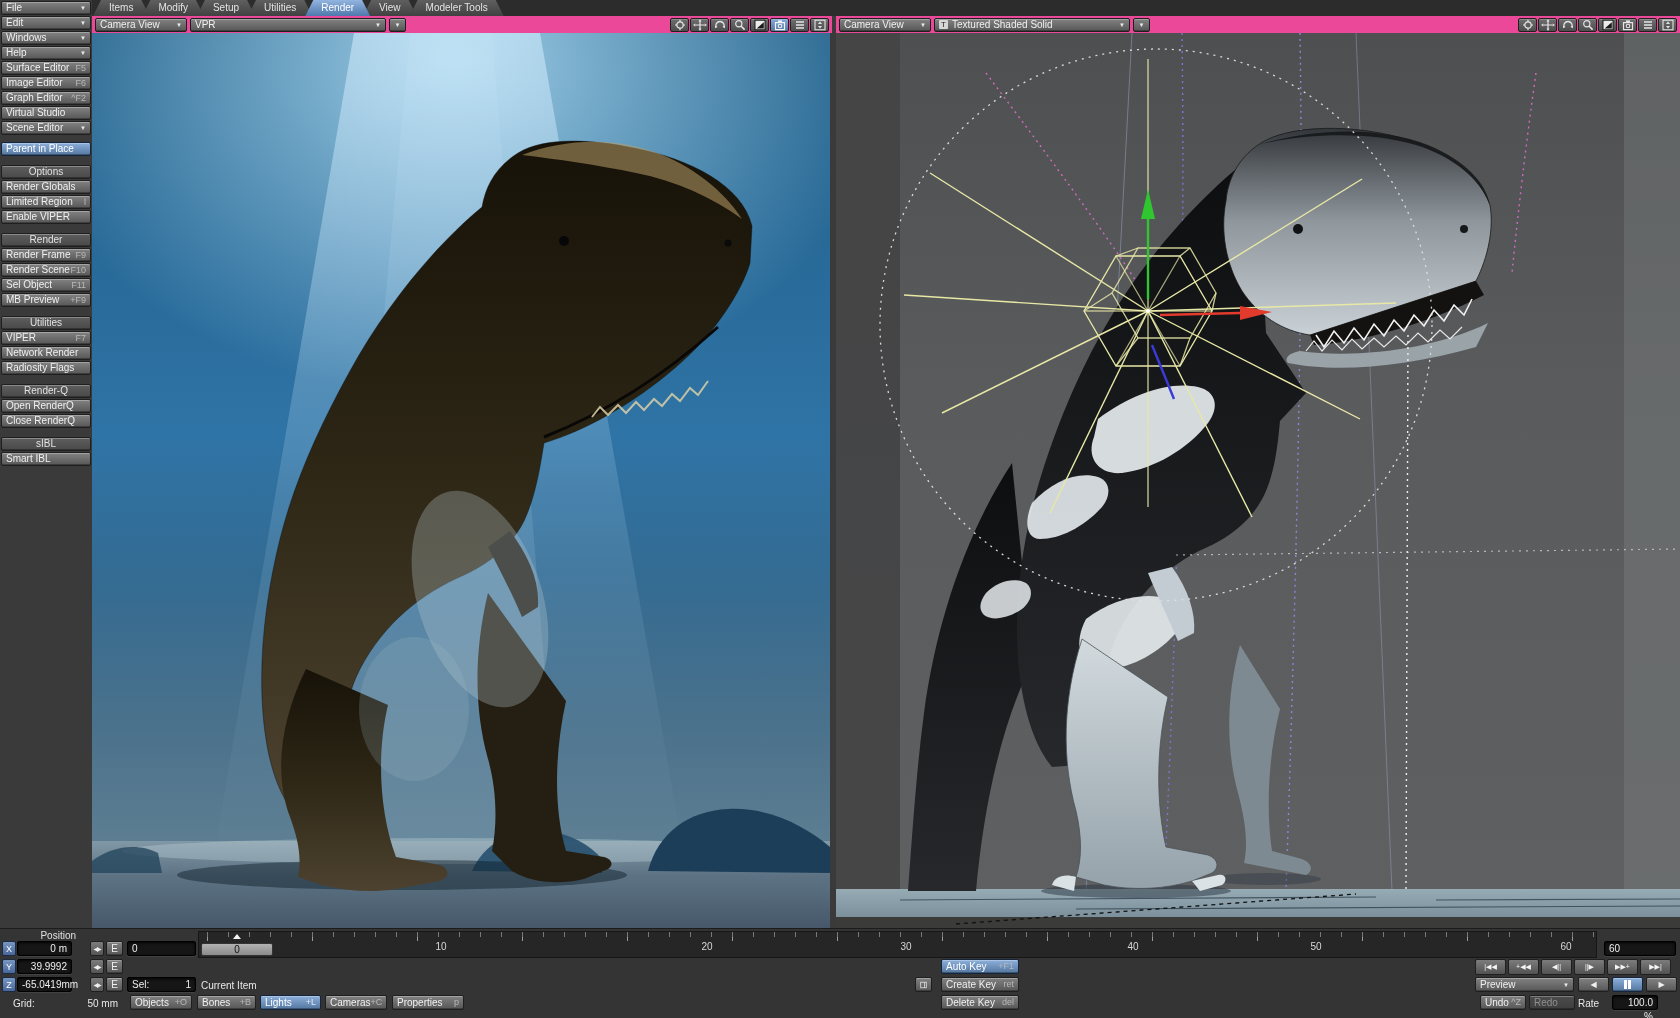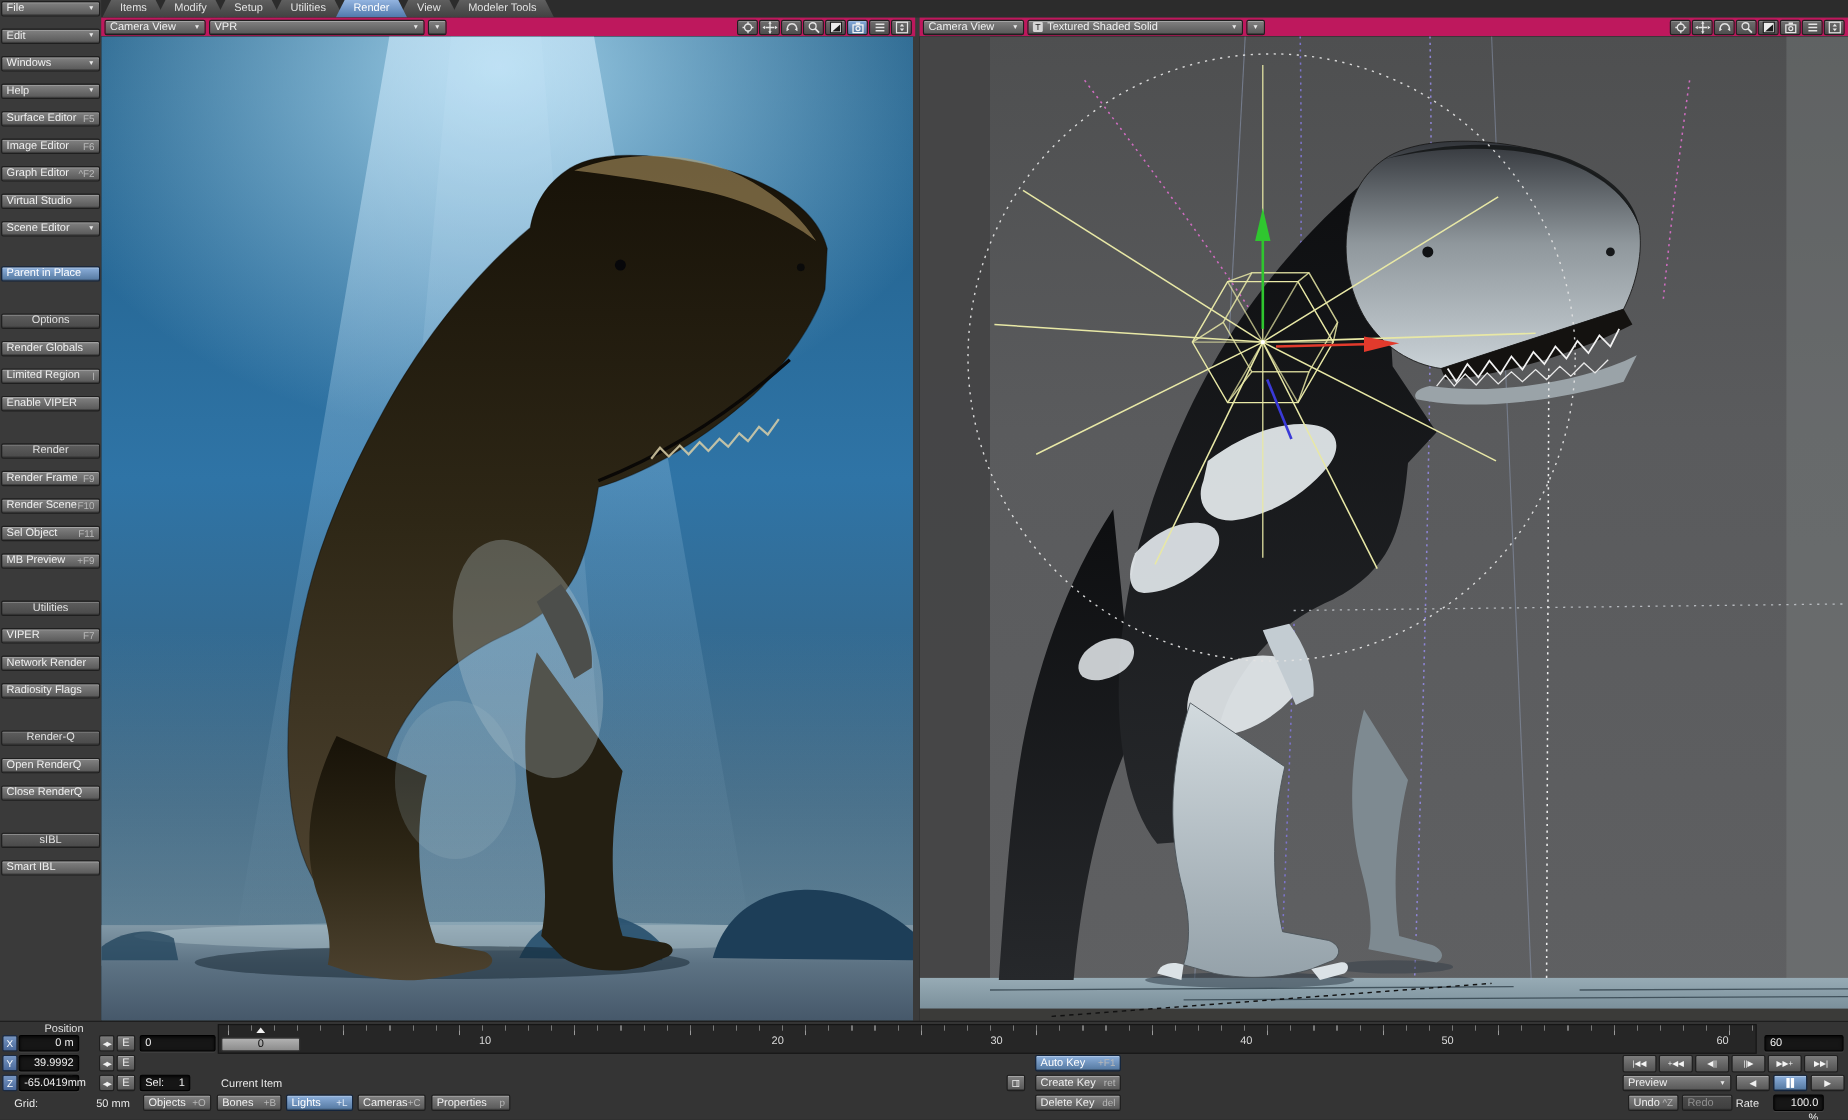--- a/index.html
+++ b/index.html
@@ -4,29 +4,29 @@
 <style>
   html,body{margin:0;padding:0;background:#1d1d1d}
   .app{position:relative;width:1680px;height:1018px;background:#3a3a3a;font-family:"Liberation Sans",sans-serif;font-size:10px;color:#e6e6e6;overflow:hidden;user-select:none}
   
   .btn{display:flex;align-items:center;justify-content:space-between;height:14px;padding:0 4px;background:linear-gradient(#828282,#575757);border:1px solid #1f1f1f;border-radius:2px;box-shadow:inset 0 1px 0 rgba(255,255,255,.28),inset 0 -1px 0 rgba(0,0,0,.3);color:#f0f0f0;box-sizing:border-box;line-height:1;white-space:nowrap;cursor:default}
   .btn .sc{color:#b8b8b8;font-size:9px}
   .btn.blue{background:linear-gradient(#8db0dc,var(--accent_blue));border-color:#14253d;color:#fff}
   .hdr{justify-content:center;background:linear-gradient(#5e5e5e,#494949);color:#e2e2e2}
   .car{font-size:6px;color:#e8e8e8;line-height:1}
   
-  .sidebar{position:absolute;left:0;top:0;width:92px;height:928px;background:#3a3a3a;display:flex;flex-direction:column;gap:11px;padding:1px;box-sizing:border-box}
+  .sidebar{position:absolute;left:0;top:0;width:92px;height:928px;background:#3a3a3a;display:flex;flex-direction:column;gap:1px;padding:1px;box-sizing:border-box}
   .sidebar .gap6{height:5px;flex:none}
   .sidebar .gap8{height:7px;flex:none}
   
   .tabbar{position:absolute;left:92px;top:0;width:1588px;height:16px;background:#2c2c2c;display:flex;align-items:flex-end;padding-left:8px;box-sizing:border-box}
   .tab{height:16px;line-height:15px;padding:0 16px;margin-left:-7px;background:linear-gradient(#5f5f5f,#414141);clip-path:polygon(8px 0,calc(100% - 8px) 0,100% 100%,0 100%);color:#e4e4e4}
   .tab.active{background:linear-gradient(#93b4e0,var(--tab_active_blue));color:#fff;z-index:2;position:relative}
   
-  .vh{position:absolute;top:16px;height:17px;background:#be185d;display:flex;align-items:center;gap:3px;padding:1px 3px;box-sizing:border-box}
+  .vh{position:absolute;top:16px;height:17px;background:#ec4899;display:flex;align-items:center;gap:3px;padding:1px 3px;box-sizing:border-box}
   #vh-left{left:92px;width:740px}
   #vh-right{left:836px;width:844px}
   .dd{height:14px}
   .w-view{width:92px}.w-mode{width:196px}
   .mini{width:17px;justify-content:center}
   .modeicon{display:inline-block;width:9px;height:9px;background:#d6d6d6;color:#222;font-size:8px;line-height:9px;text-align:center;border-radius:1px;margin-right:4px}
   .ddlab{flex:1;text-align:left}
   .iconstrip{margin-left:auto;display:flex;gap:1px}
   .icb{width:19px;height:14px;display:flex;align-items:center;justify-content:center;background:linear-gradient(#6f6f6f,#4d4d4d);border:1px solid #202020;border-radius:2px;box-shadow:inset 0 1px 0 rgba(255,255,255,.2);box-sizing:border-box}
   .icb.blue{background:linear-gradient(#84a9da,var(--accent_blue))}
@@ -54,21 +54,21 @@
   .knob{position:absolute;left:2px;top:11px;width:72px;height:13px;background:linear-gradient(#b2b2b2,#8b8b8b);border:1px solid #333;border-radius:2px;color:#111;text-align:center;line-height:12px;box-sizing:border-box}
   .marker{position:absolute;left:34px;top:2px;width:0;height:0;border-left:4px solid transparent;border-right:4px solid transparent;border-bottom:5px solid #f2f2f2}
   .endfield{left:1604px;width:72px}
   
   .hint{left:127px;width:737px;background:#1b1b1b;color:#f2f2f2;padding-left:6px}
   .keybtn{position:absolute;width:78px;height:15px}
   .transport{position:absolute;left:1475px;top:0;display:flex;gap:2px}
   .tbtn{width:31px;height:16px;display:flex;align-items:center;justify-content:center;background:linear-gradient(#7c7c7c,#525252);border:1px solid #1f1f1f;border-radius:2px;box-sizing:border-box;color:#f4f4f4;font-size:7px;letter-spacing:0}
   .pbars{width:7px;height:9px;border-left:3px solid #fff;border-right:3px solid #fff;box-sizing:border-box}
   
-  .selfield{left:127px;width:46px;display:flex;justify-content:space-between}
+  .selfield{left:127px;width:69px;display:flex;justify-content:space-between}
   .cilabel{left:201px}
   .lightdd{position:absolute;left:261px;width:650px;height:15px}
   .lightdd .ddlab{margin-left:4px}
   .panelbtn{position:absolute;left:915px;width:17px;height:15px;justify-content:center}
   .prevdd{position:absolute;left:1475px;width:99px;height:15px}
   .playbtn{position:absolute;width:31px;height:15px;justify-content:center;font-size:8px}
   
   .gridval{position:absolute;left:56px;width:62px;text-align:right;line-height:17px;color:#e8e8e8}
   .itembtn{position:absolute;height:15px}
   .undobtn{position:absolute;left:1480px;width:46px;height:15px}

